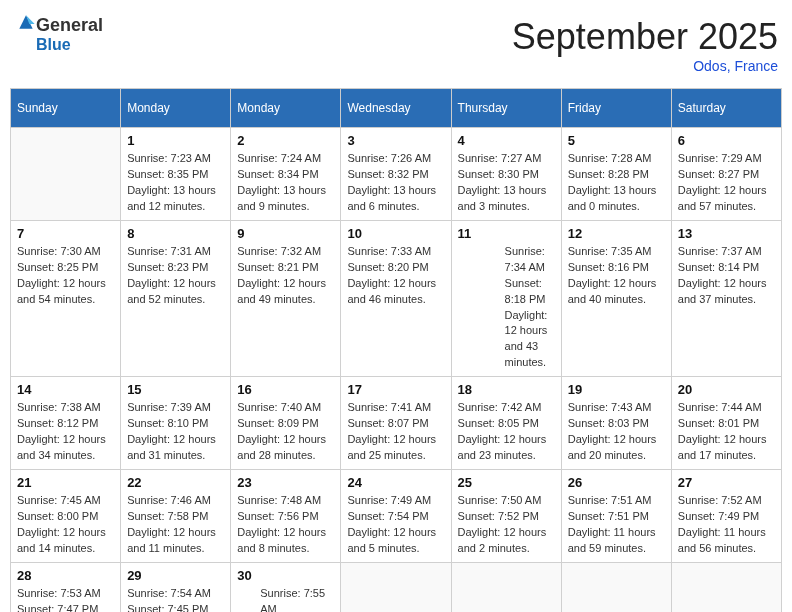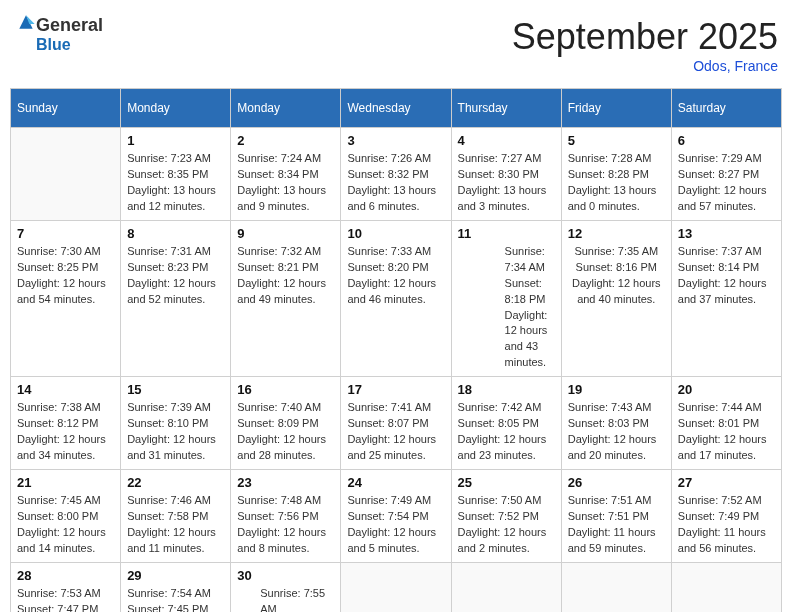--- a/index.html
+++ b/index.html
@@ -200,21 +200,21 @@
         </td>
         <td>
           <span class="day-num">11</span>
           <div class="day-info" style="white-space: pre-line; margin-left: 47px;">Sunrise: 7:34 AM
 Sunset: 8:18 PM
 Daylight: 12 hours
 and 43 minutes.</div>
         </td>
         <td>
           <span class="day-num">12</span>
-          <div class="day-info" style="white-space: pre-line; text-align: center;">Sunrise: 7:35 AM
+          <div class="day-info" style="white-space: pre-line;">Sunrise: 7:35 AM
 Sunset: 8:16 PM
 Daylight: 12 hours
 and 40 minutes.</div>
         </td>
         <td>
           <span class="day-num">13</span>
           <div class="day-info" style="white-space: pre-line;">Sunrise: 7:37 AM
 Sunset: 8:14 PM
 Daylight: 12 hours
 and 37 minutes.</div>

